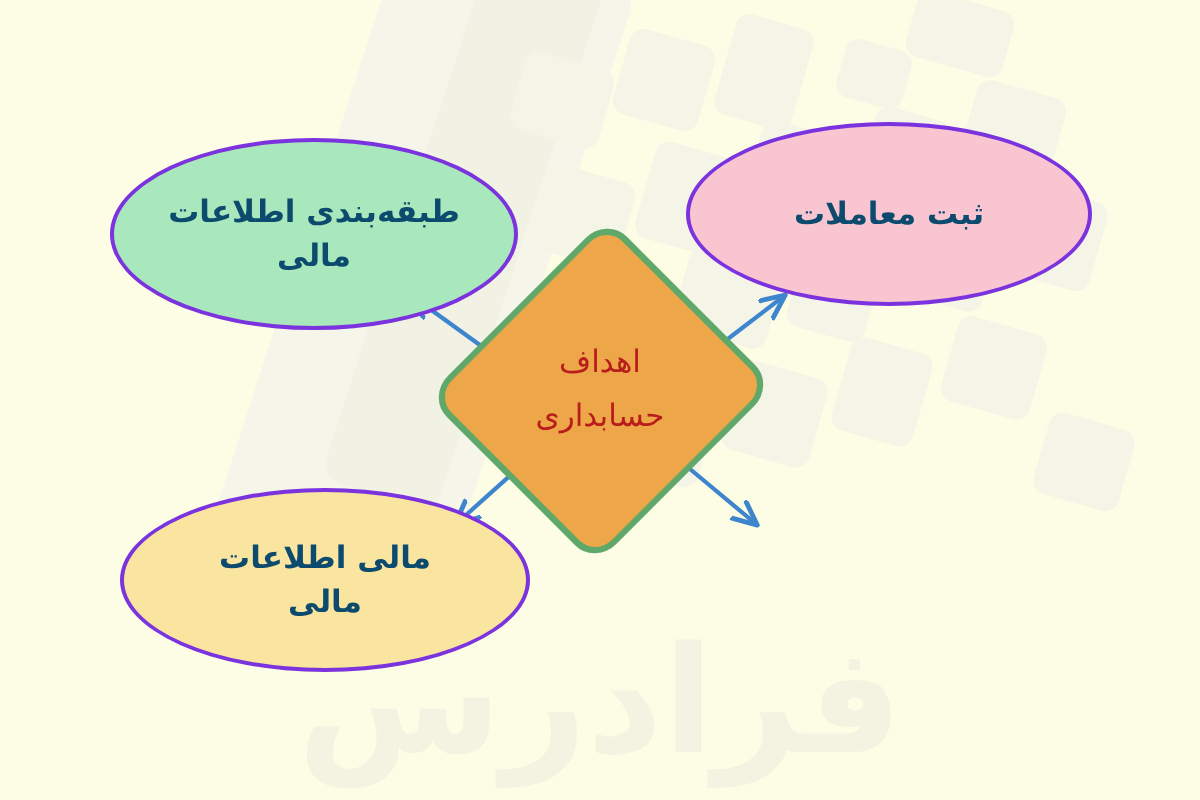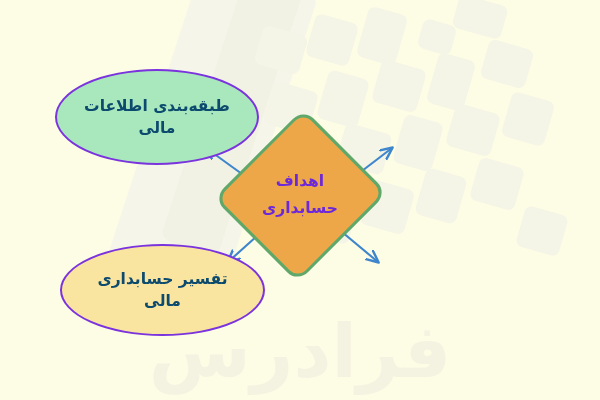--- a/index.html
+++ b/index.html
@@ -123,22 +123,22 @@
     background: #eda748;
     border: 3px solid #5fa86a;
     border-radius: 14px;
     transform: rotate(45deg) scale(1, 1.07);
     box-sizing: border-box;
   }
   #center-label {
     position: relative;
     z-index: 1;
     font-size: 15.5px;
-    font-weight: bold;
-    color: #6d28d9;
+    font-weight: normal;
+    color: #b91c1c;
     line-height: 1.75;
     white-space: pre-line;
     direction: rtl;
   }
 </style>
 </head>
 <body>
 
 <div id="canvas">
 
@@ -188,23 +188,26 @@
     <line x1="266" y1="228" x2="228" y2="262" stroke="#3d85cc" stroke-width="2.1" marker-end="url(#arrowhead)"></line>
 
     <line x1="342" y1="232" x2="378" y2="262" stroke="#3d85cc" stroke-width="2.1" marker-end="url(#arrowhead)"></line>
   </svg>
 
   <div class="node ellipse-node" id="node-classify">
     <span class="node-label">طبقه‌بندی اطلاعات
 مالی</span>
   </div>
 
+  <div class="node ellipse-node" id="node-record">
+    <span class="node-label">ثبت معاملات</span>
+  </div>
 
   <div class="node ellipse-node" id="node-interpret">
-    <span class="node-label">تفسیر حسابداری
+    <span class="node-label">مالی اطلاعات
 مالی</span>
   </div>
 
 
   <div class="node" id="node-center">
     <div id="center-shape"></div>
     <span id="center-label">اهداف
 حسابداری</span>
   </div>
 

